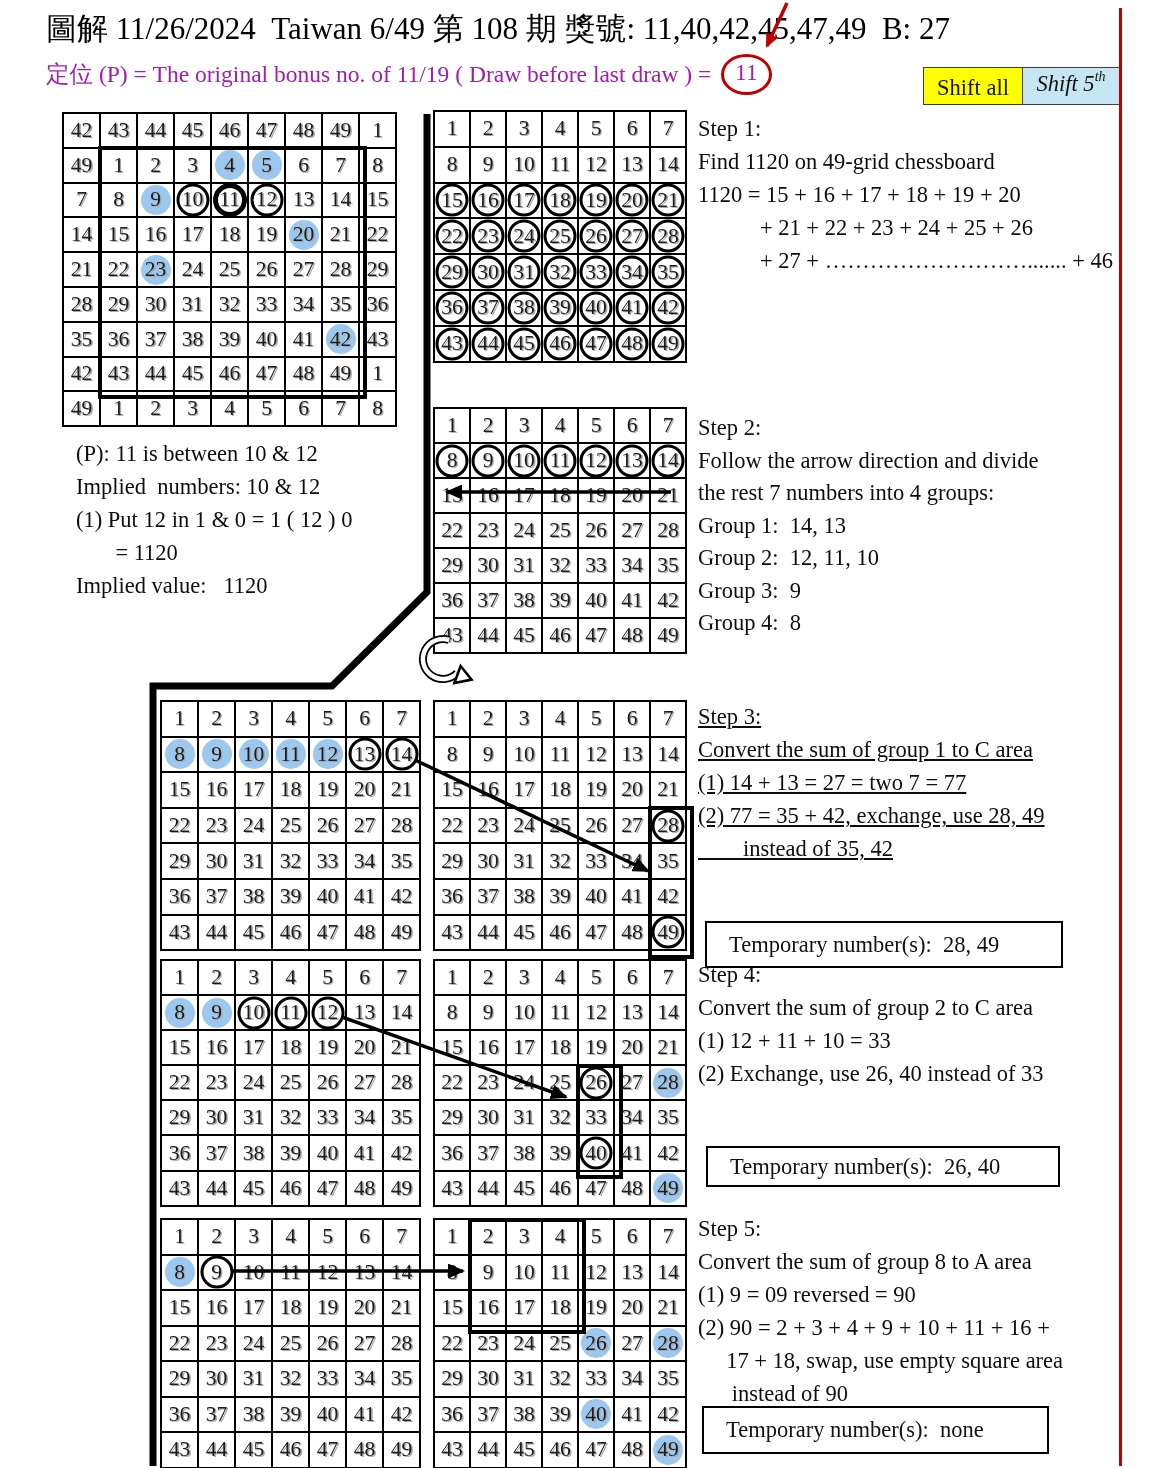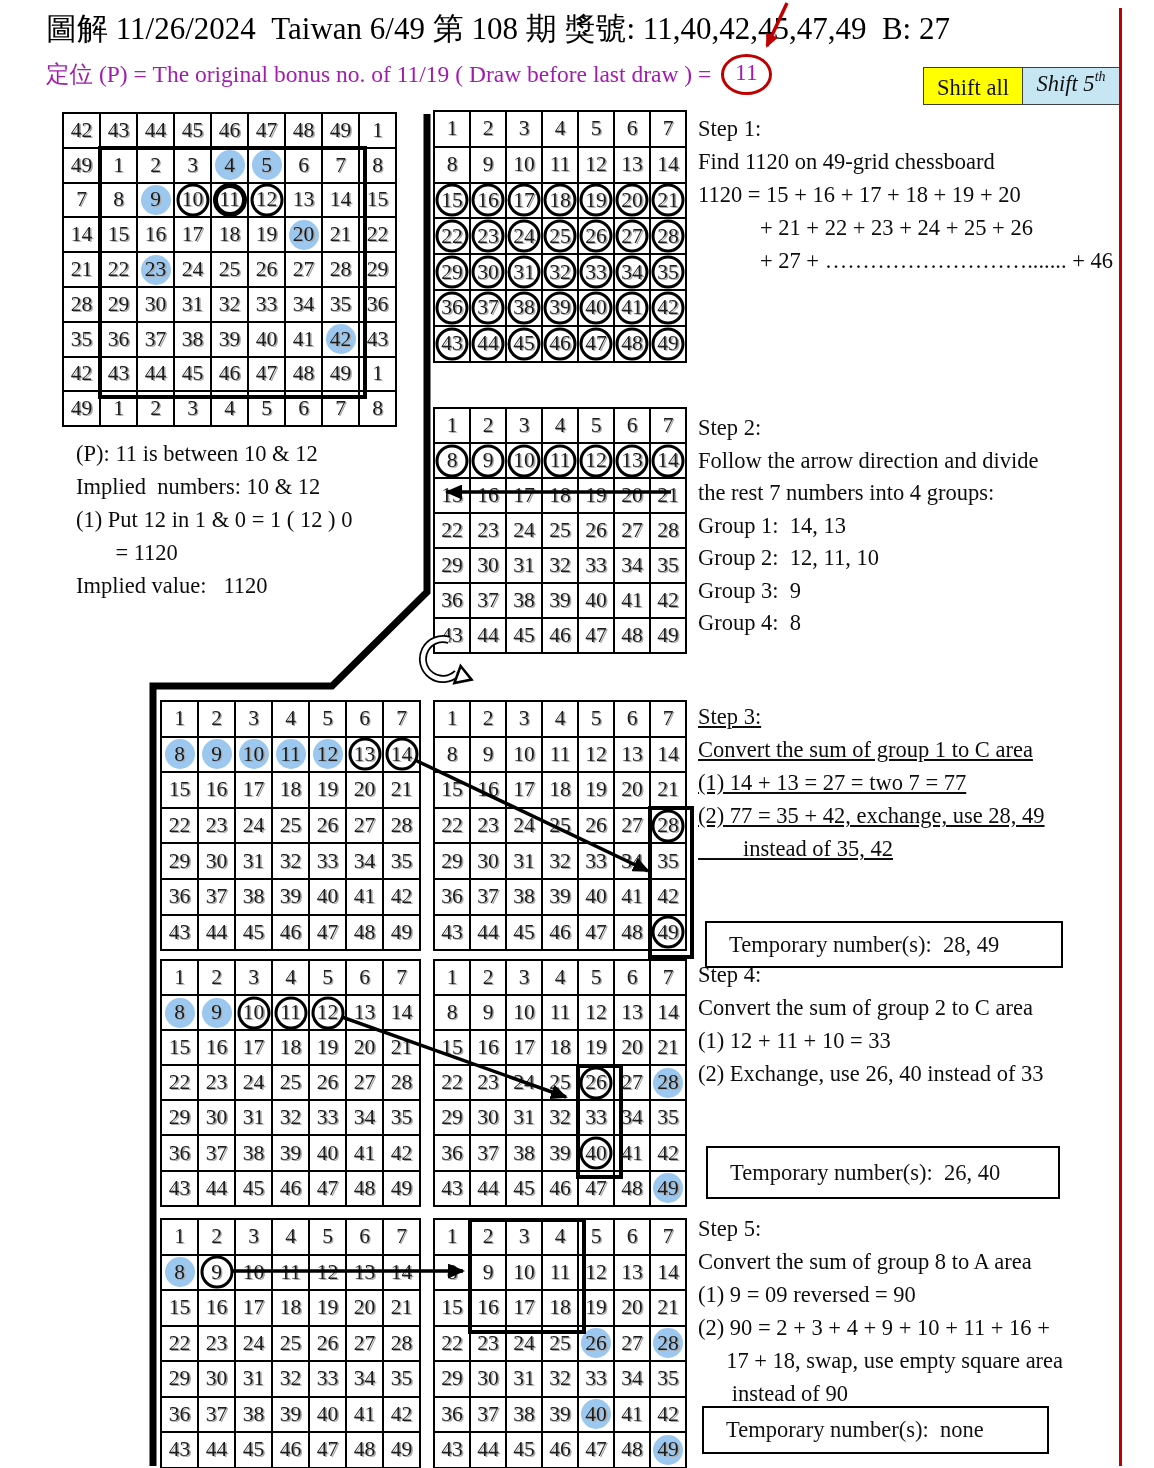--- a/index.html
+++ b/index.html
@@ -63,21 +63,21 @@
   .step1{left:698px;top:112px;}
   .leftnote{left:76px;top:437px;}
   .step2{left:698px;top:412px;line-height:32.5px;}
   .step3{left:698px;top:700px;text-decoration:underline;}
   .step4{left:698px;top:958px;}
   .step5{left:698px;top:1212px;}
 
   .tempbox{position:absolute;border:2.5px solid #000;display:flex;align-items:center;
            font-size:22.5px;padding-left:22px;box-sizing:border-box;white-space:pre;background:#fff;}
   .tb1{left:705px;top:897px;width:358px;height:47px;margin-top:24px;}
-  .tb2{left:706px;top:1146px;width:354px;height:53px;}
+  .tb2{left:706px;top:1146px;width:354px;height:41px;}
   .tb3{left:702px;top:1406px;width:347px;height:48px;}
 
   .redline{position:absolute;left:1119px;top:8px;width:3px;height:1458px;background:var(--red);}
   .overlay{position:absolute;left:0;top:0;width:1154px;height:1468px;pointer-events:none;z-index:6;}
   .curved{position:absolute;left:416px;top:634px;width:62px;height:58px;z-index:6;pointer-events:none;}
 </style>
 </head>
 <body>
 
 <div class="page">

